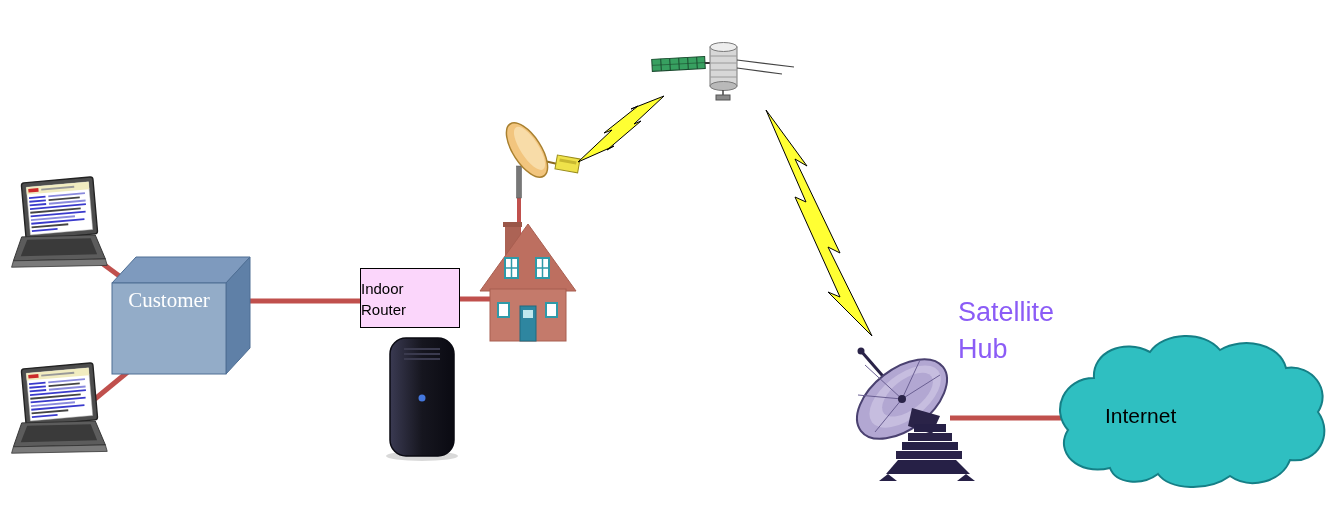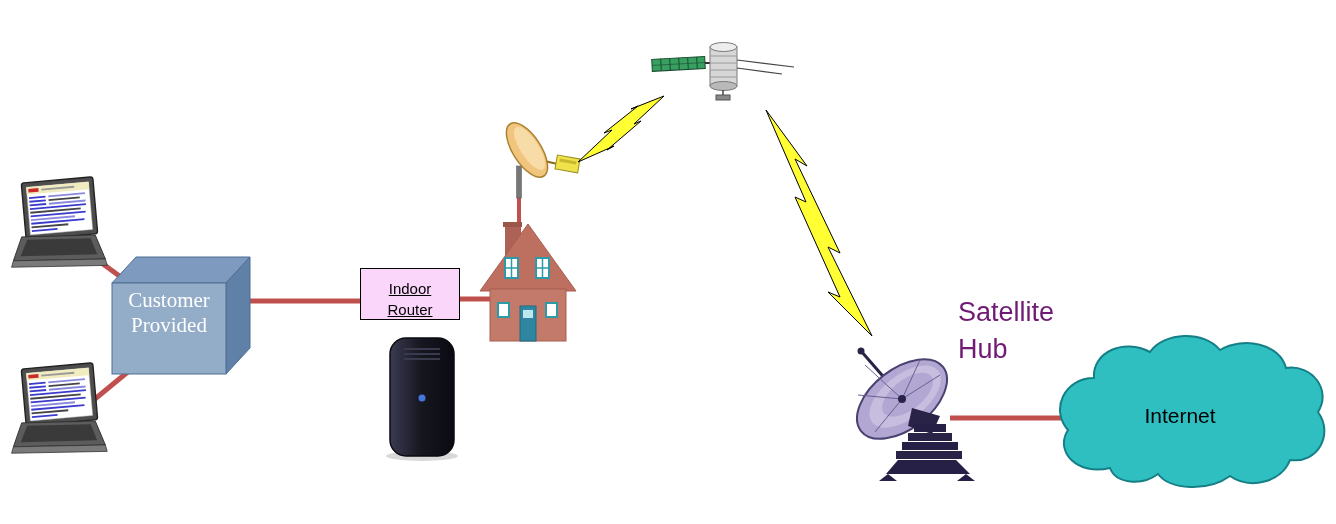--- a/index.html
+++ b/index.html
@@ -14,33 +14,32 @@
   .canvas svg { position: absolute; left: 0; top: 0; }
   .label { position: absolute; color: #000; }
   .router-label {
     left: 112px; top: 288px; width: 114px;
     text-align: center; color: #ffffff;
     font-family: "Liberation Serif", serif;
     font-size: 21px; line-height: 25px;
   }
   .modem-box {
     position: absolute; left: 360px; top: 268px;
-    width: 100px; height: 52px; box-sizing: border-box;
+    width: 100px; height: 60px; box-sizing: border-box;
     background: #FBD6FB; border: 1.5px solid #000000;
-    text-align: center; font-size: 15px; line-height: 21px;
+    font-size: 15px; line-height: 21px;
     padding-top: 9px;
-    text-decoration: underline;
   }
   .hub-label {
     left: 958px; top: 294px;
-    font-size: 27px; line-height: 37px; color: #701a75;
+    font-size: 27px; line-height: 37px; color: #8b5cf6;
   }
   .internet-label {
     left: 1105px; top: 404px; width: 150px;
-    text-align: center; font-size: 21px; color: #000;
+    font-size: 21px; color: #000;
   }
 </style>
 </head>
 <body>
 
 <div class="canvas">
 
   <svg width="1336" height="524" viewBox="0 0 1336 524" xmlns="http://www.w3.org/2000/svg">
     <defs>
       <linearGradient id="modemGrad" x1="0" y1="0" x2="1" y2="0">
@@ -204,21 +203,20 @@
          C 1244 336 1280 344 1286 368
          C 1312 364 1332 390 1318 412
          C 1334 434 1318 464 1290 460
          C 1282 482 1250 490 1230 476
          C 1208 492 1170 490 1158 474
          C 1142 486 1116 484 1110 468 Z" fill="#2FBFC1" stroke="#157F86" stroke-width="2"></path>
   </svg>
 
   <div class="label router-label">
     <div>Customer</div>
-    <div>Provided</div>
   </div>
 
   <div class="modem-box">
     <div>Indoor</div>
     <div>Router</div>
   </div>
 
   <div class="label hub-label">
     <div>Satellite</div>
     <div>Hub</div>

